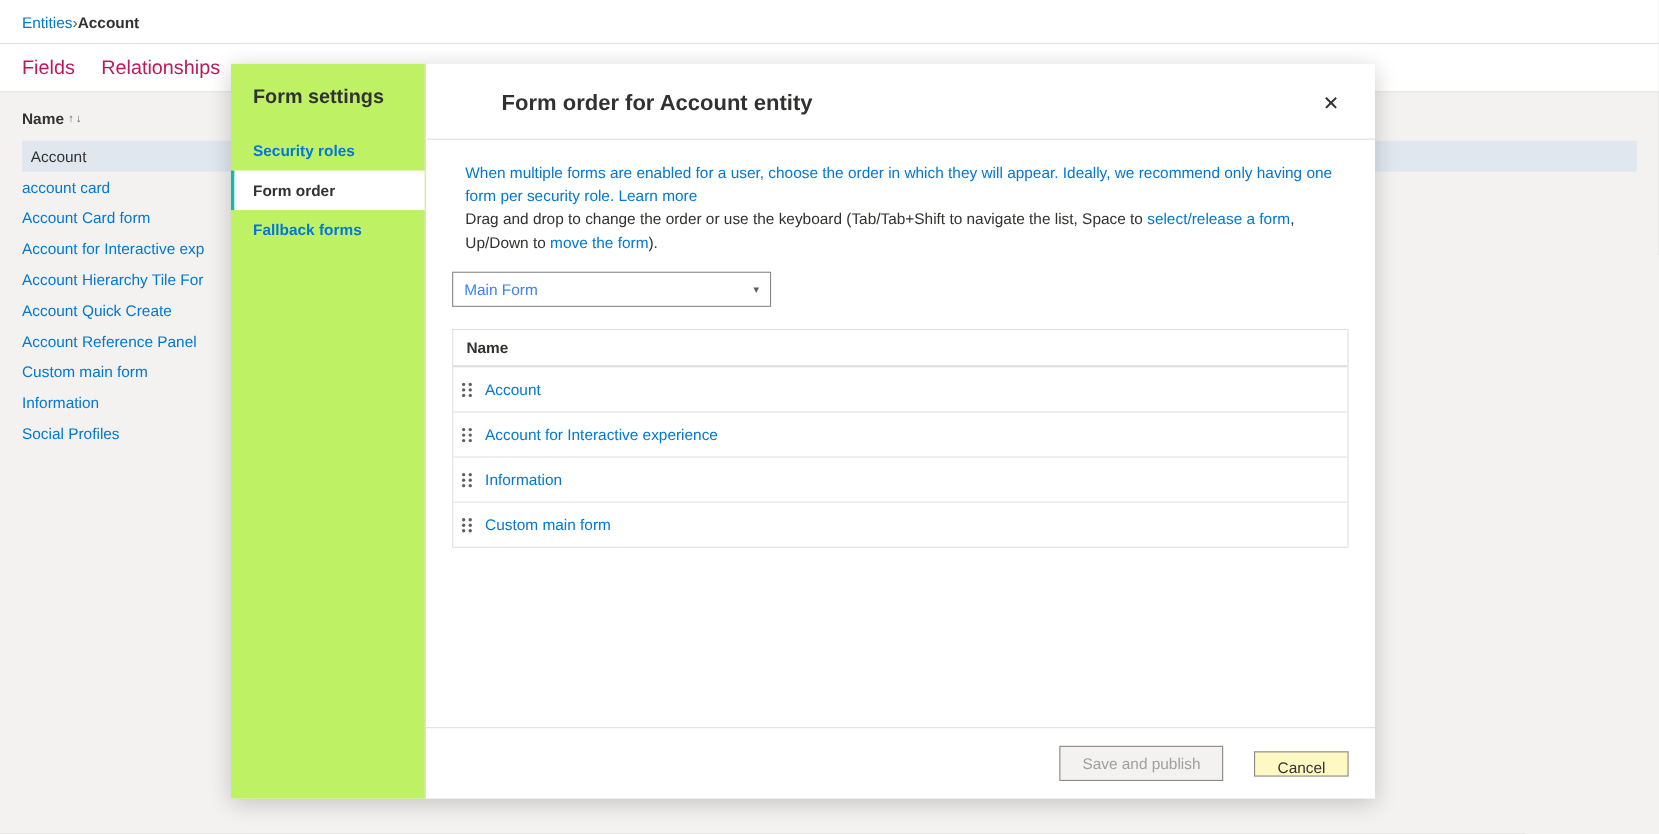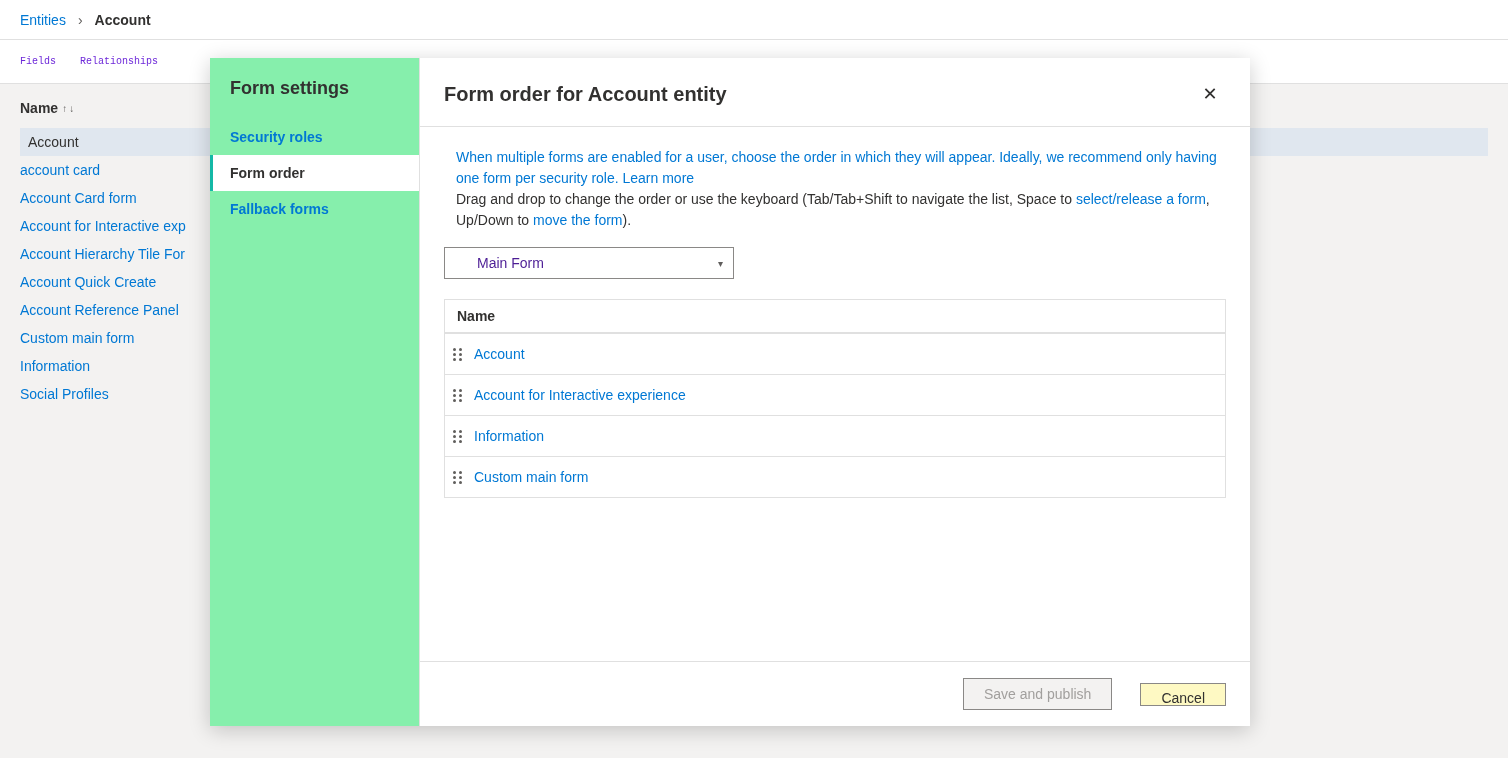--- a/index.html
+++ b/index.html
@@ -26,21 +26,21 @@
       height: 40px;
       display: flex;
       align-items: center;
       padding: 0 20px;
       border-bottom: 1px solid #e0e0e0;
     }
 
     .breadcrumb {
       display: flex;
       align-items: center;
-      gap: 12px;
+      gap: 0;
       font-size: 14px;
       color: #605e5c;
     }
 
     .breadcrumb .entity-link {
       color: #0078d4;
       cursor: pointer;
     }
 
     .breadcrumb .chevron {
@@ -56,25 +56,24 @@
       background: #fff;
       height: 44px;
       display: flex;
       align-items: center;
       padding: 0 20px;
       border-bottom: 1px solid #e0e0e0;
       gap: 24px;
     }
 
     .bg-nav-item {
-      font-size: 10px;
-      color: #6d28d9;
+      font-size: 18px;
+      color: #be185d;
       cursor: pointer;
       padding: 10px 0;
-      font-family: Liberation Mono, monospace;
     }
 
     .bg-content {
       padding: 16px 20px;
     }
 
     .sort-header {
       display: flex;
       align-items: center;
       gap: 4px;
@@ -115,22 +114,22 @@
       left: 210px;
       width: 1040px;
       background: #fff;
       display: flex;
       flex-direction: row;
       box-shadow: 0 4px 20px rgba(0,0,0,0.2);
     }
 
     
     .modal-sidebar {
-      width: 210px;
-      background: #86efac;
+      width: 177px;
+      background: #bef264;
       padding: 20px 0;
       flex-shrink: 0;
       border-right: 1px solid #e0e0e0;
     }
 
     .modal-sidebar-title {
       font-size: 18px;
       font-weight: 600;
       color: #323130;
       padding: 0 20px 20px 20px;
@@ -165,20 +164,21 @@
       align-items: center;
       justify-content: space-between;
       padding: 20px 24px 16px 24px;
       border-bottom: 1px solid #e0e0e0;
     }
 
     .modal-title {
       font-size: 20px;
       font-weight: 600;
       color: #323130;
+      margin-left: 45px;
     }
 
     .close-btn {
       background: none;
       border: none;
       cursor: pointer;
       font-size: 18px;
       color: #323130;
       width: 32px;
       height: 32px;
@@ -221,22 +221,21 @@
       display: flex;
       align-items: center;
       justify-content: space-between;
       padding: 0 10px;
       cursor: pointer;
       margin-bottom: 20px;
     }
 
     .form-select-text {
       font-size: 14px;
-      color: #4c1d95;
-      margin-left: 22px;
+      color: #3b82f6;
     }
 
     .form-select-arrow {
       font-size: 10px;
       color: #605e5c;
     }
 
     
     .form-list {
       border: 1px solid #e0e0e0;

